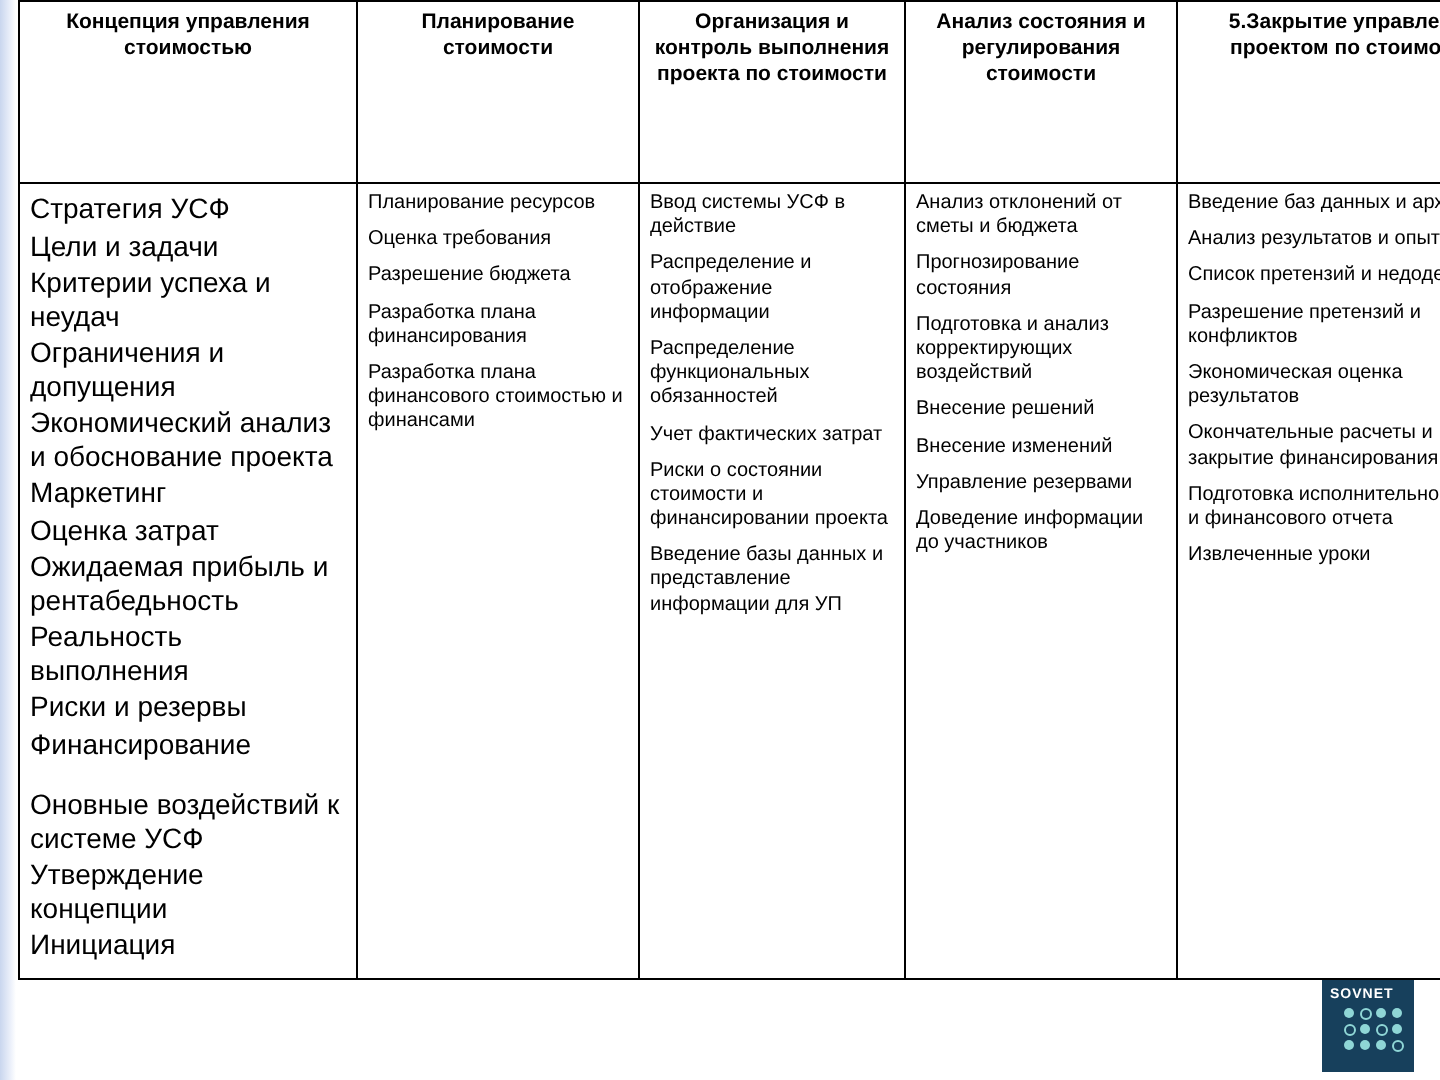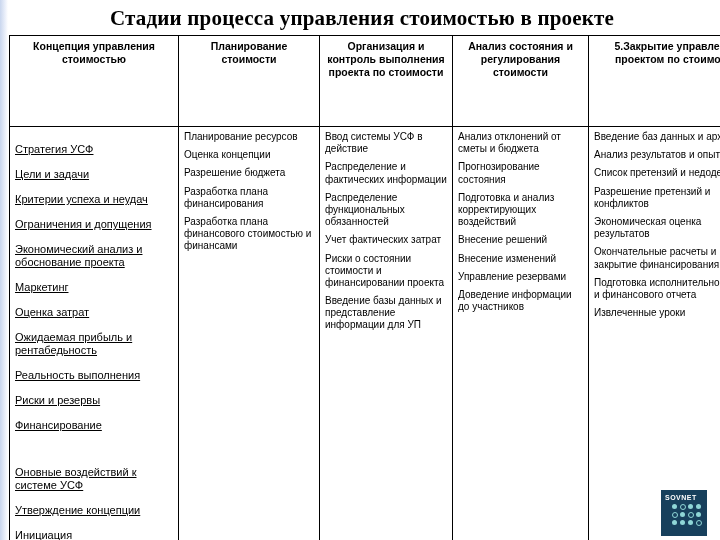--- a/index.html
+++ b/index.html
@@ -51,24 +51,23 @@
   .col-2{width:130px;}
   .col-3{width:122px;}
   .col-4{width:125px;}
   .col-5{width:165px;}
   td .cell-item{
     font-size:10px;
     line-height:1.22;
     margin:0 0 6px 0;
   }
   td.small-list .cell-item{
-    font-size:11px;
+    font-size:14px;
     line-height:1.18;
-    margin:12px 0 2px 0;
-    text-decoration:underline;
+    margin:0 0 2px 0;
   }
   .cell-item.spacer{height:10px;margin:0;}
   .logo{
     position:absolute;
     right:13px;bottom:4px;
     width:46px;height:46px;
     background:#17405c;
     color:#fff;
     box-sizing:border-box;
     padding:4px 3px 2px 4px;
@@ -95,21 +94,20 @@
   .logo-dots span.hollow{
     background:transparent;border:1px solid #8fd6d6;width:4px;height:4px;
   }
 </style>
 </head>
 <body>
 
 <div class="slide">
   <div class="accent-strip"></div>
 
-  <div class="slide-title">Стадии процесса управления стоимостью  в проекте</div>
 
   <table class="stages">
     <thead>
       <tr>
         <th class="col-1">Концепция управления стоимостью</th>
         <th class="col-2">Планирование стоимости</th>
         <th class="col-3">Организация и контроль выполнения проекта по стоимости</th>
         <th class="col-4">Анализ состояния и регулирования стоимости</th>
         <th class="col-5">5.Закрытие управления проектом по стоимости</th>
       </tr>
@@ -128,28 +126,28 @@
             <div class="cell-item">Реальность выполнения</div>
             <div class="cell-item">Риски и резервы</div>
             <div class="cell-item">Финансирование</div>
             <div class="cell-item spacer"></div>
             <div class="cell-item">Оновные воздействий к системе УСФ</div>
             <div class="cell-item">Утверждение концепции</div>
             <div class="cell-item">Инициация</div>
           </td>
         <td class="col-2">
             <div class="cell-item">Планирование ресурсов</div>
-            <div class="cell-item">Оценка концепции</div>
+            <div class="cell-item">Оценка требования</div>
             <div class="cell-item">Разрешение бюджета</div>
             <div class="cell-item">Разработка плана финансирования</div>
             <div class="cell-item">Разработка плана финансового стоимостью и финансами</div>
           </td>
         <td class="col-3">
             <div class="cell-item">Ввод системы УСФ в действие</div>
-            <div class="cell-item">Распределение и фактических информации</div>
+            <div class="cell-item">Распределение и отображение информации</div>
             <div class="cell-item">Распределение функциональных обязанностей</div>
             <div class="cell-item">Учет фактических затрат</div>
             <div class="cell-item">Риски о состоянии стоимости и финансировании проекта</div>
             <div class="cell-item">Введение базы данных и представление информации для УП</div>
           </td>
         <td class="col-4">
             <div class="cell-item">Анализ отклонений от сметы и бюджета</div>
             <div class="cell-item">Прогнозирование состояния</div>
             <div class="cell-item">Подготовка и анализ корректирующих воздействий</div>
             <div class="cell-item">Внесение решений</div>

